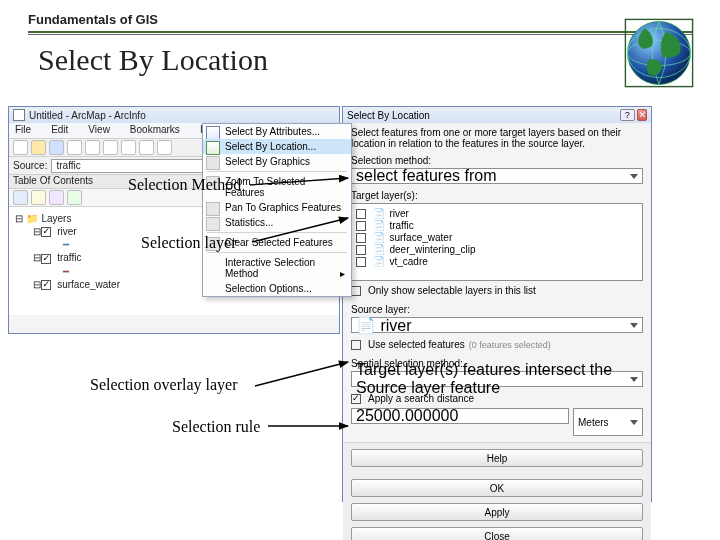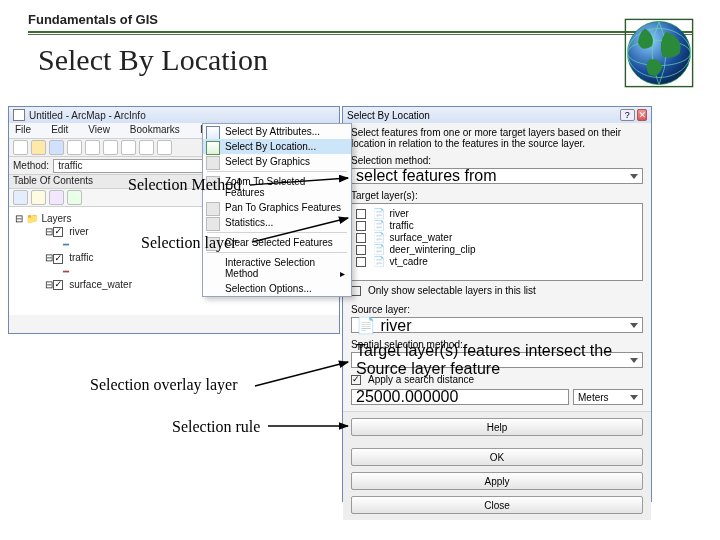--- a/index.html
+++ b/index.html
@@ -127,21 +127,21 @@
     border-bottom: 1px solid #d0d0d0;
   }
   .toc-body {
     padding: 4px 6px;
     background: #fff;
     height: calc(100% - 118px);
     font-size: 10px;
   }
   .toc-body ul { list-style: none; margin: 0; padding: 0; }
   .toc-body li { margin: 2px 0; }
-  .toc-body .indent { margin-left: 30px; }
+  .toc-body .indent { margin-left: 18px; }
   .chk {
     display: inline-block; width: 10px; height: 10px; border: 1px solid #555;
     vertical-align: middle; margin-right: 3px;
   }
   .chk.checked::after {
     content: "✓"; font-size: 9px; position: relative; top: -3px; left: 0; color: #000;
   }
 
   
   .sel-menu {
@@ -223,21 +223,21 @@
   .dlg .listbox .row { display: flex; align-items: center; gap: 4px; margin: 1px 0; }
   .dlg .chkline { padding: 4px 8px; display: flex; align-items: center; gap: 4px; }
   .dlg .row-source { display: flex; align-items: center; gap: 6px; margin: 0 8px 2px 8px; }
   .dlg .row-source .combo { margin: 0; flex: 1; gap: 48px; }
   .dlg .hint { color: #888; font-size: 9px; }
   .dlg .dist-row {
     margin: 0 8px; display: flex; gap: 4px;
   }
   .dlg .dist-row .txt { margin: 0; flex: 1; }
   .dlg .dist-row .unit {
-    width: 70px; height: 16px; border: 1px solid #8f8f8f; background: #fff;
+    width: 70px; height: 28px; border: 1px solid #8f8f8f; background: #fff;
     display: flex; align-items: center; justify-content: space-between;
     padding: 0 4px; font-size: 10px;
   }
   .dlg .btnrow {
     display: flex; justify-content: space-between; gap: 6px;
     padding: 6px 8px 6px 8px;
     background: #eee;
     border-top: 1px solid #d6d6d6;
     margin-top: 6px;
     flex-direction: column;
@@ -321,21 +321,21 @@
       <span class="tool-ico" style="background:#ffe9a8"></span>
       <span class="tool-ico" style="background:#cfe1ff"></span>
       <span class="tool-ico"></span>
       <span class="tool-ico"></span>
       <span class="tool-ico"></span>
       <span class="tool-ico"></span>
       <span class="tool-ico"></span>
       <span class="tool-ico"></span>
     </div>
     <div class="layerbar">
-      <span>Method:</span>
+      <span>Source:</span>
       <div class="combo">
         <span>traffic</span>
         <span class="caret"></span>
       </div>
     </div>
     <div class="toc-title">Table Of Contents</div>
     <div class="toc-tools">
       <span class="tool-ico" style="background:#e3edfb"></span>
       <span class="tool-ico" style="background:#fffbe0"></span>
       <span class="tool-ico" style="background:#f3e6ff"></span>
@@ -456,20 +456,25 @@
       <span>Only show selectable layers in this list</span>
     </div>
 
     <div class="lbl">Source layer:</div>
     <div class="row-source">
       <div class="combo">
         <span>📄 <span>river</span></span>
         <span class="caret"></span>
       </div>
     </div>
+    <div class="chkline">
+      <span class="chk"></span>
+      <span>Use selected features</span>
+      <span class="hint">(0 features selected)</span>
+    </div>
 
     <div class="lbl">Spatial selection method:</div>
     <div class="combo">
       <span>Target layer(s) features intersect the Source layer feature</span>
       <span class="caret"></span>
     </div>
 
     <div class="chkline">
       <span class="chk checked"></span>
       <span>Apply a search distance</span>

